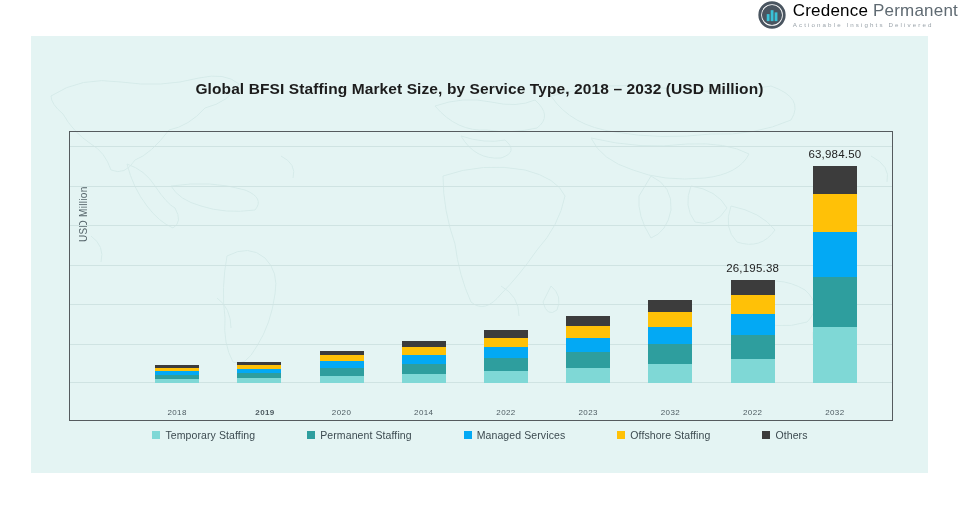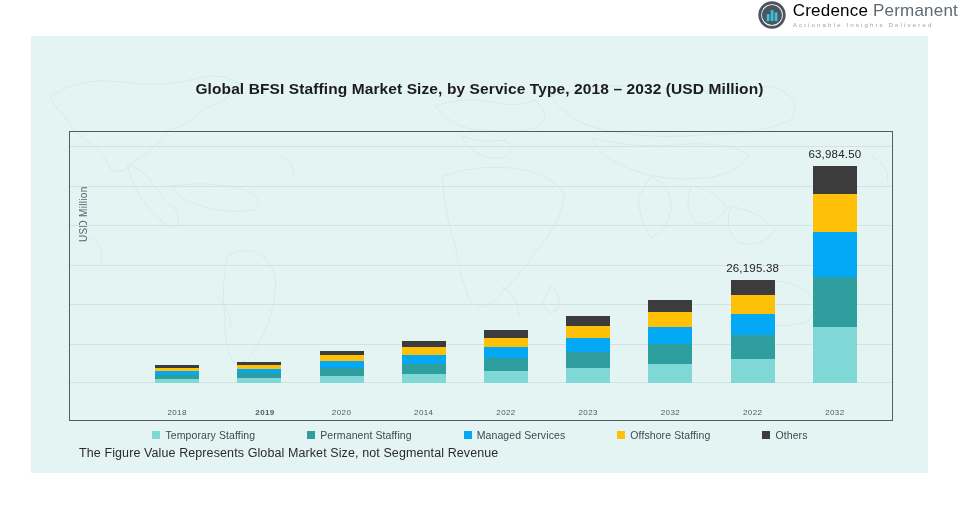--- a/index.html
+++ b/index.html
@@ -369,14 +369,13 @@
       <div class="legend-item">
         <span class="legend-swatch" style="background: rgb(255, 193, 7);"></span>
         <span class="legend-label">Offshore Staffing</span>
       </div>
       <div class="legend-item">
         <span class="legend-swatch" style="background: rgb(60, 60, 60);"></span>
         <span class="legend-label">Others</span>
       </div>
     </div>
 
-  <div id="footnote">The Figure Value Represents Global Market Size, not Segmental Revenue</div>
 </div>
 
 </body></html>

